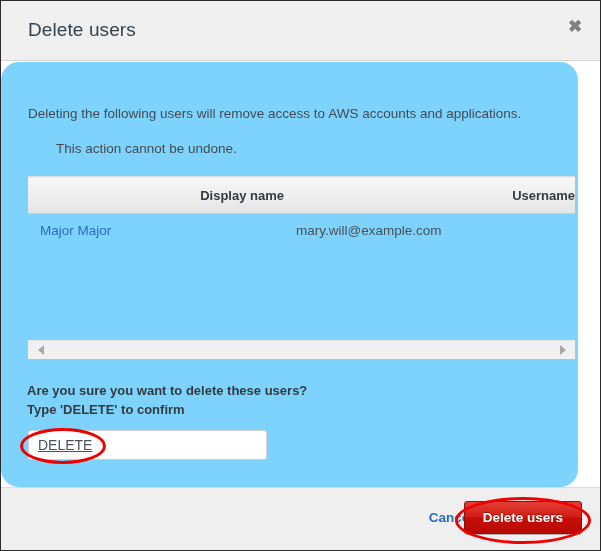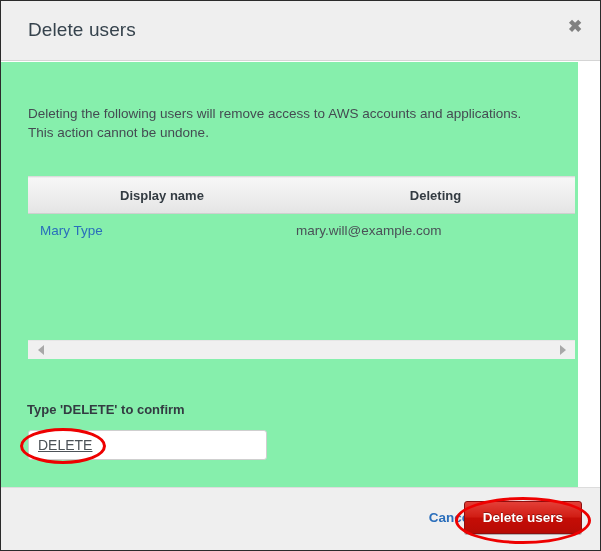--- a/index.html
+++ b/index.html
@@ -51,50 +51,51 @@
     cursor: pointer;
     user-select: none;
   }
 
   
   .modal-body {
     position: absolute;
     left: 0; top: 61px;
     width: 577px;
     height: 425px;
-    background: #86efac;
+    background: #7dd3fc;
+    border-radius: 18px;
   }
 
   .para {
     position: absolute;
     left: 27px;
     font-size: 13.5px;
     color: #444b52;
     white-space: nowrap;
   }
   .para-1 { top: 44px; }
-  .para-2 { top: 63px; }
+  .para-2 { top: 79px; margin-left: 28px; }
 
   
   .table-wrap {
     position: absolute;
     left: 27px; top: 114px;
     width: 547px;
   }
   table.users {
     width: 100%;
     border-collapse: collapse;
     table-layout: fixed;
   }
   table.users thead th {
     height: 37px;
     background: linear-gradient(to bottom, #f7f7f7 0%, #ececec 60%, #e4e4e4 100%);
     border-top: 1px solid #dcdcdc;
     border-bottom: 1px solid #cfcfcf;
-    text-align: center;
+    text-align: right;
     font-size: 13px;
     font-weight: bold;
     color: #333b42;
     padding: 0 0 0 12px;
     white-space: nowrap;
   }
   table.users thead th.col-display { width: 256px; }
   table.users tbody td {
     height: 34px;
     border-bottom: 1px solid #e2e2e2;
@@ -237,43 +238,44 @@
   <div class="modal-body">
 
     <div class="para para-1">Deleting the following users will remove access to AWS accounts and applications.</div>
     <div class="para para-2">This action cannot be undone.</div>
 
     <div class="table-wrap">
       <table class="users">
         <thead>
           <tr>
             <th class="col-display">Display name</th>
-            <th>Deleting</th>
+            <th>Username</th>
           </tr>
         </thead>
         <tbody>
           <tr>
             <td>
-              <a class="user-link">Mary Type</a>
+              <a class="user-link">Major Major</a>
             </td>
             <td>mary.will@example.com</td>
           </tr>
         </tbody>
       </table>
     </div>
 
     <div class="hscroll">
       <div class="arrow left">
           <div class="tri l"></div>
         </div>
       <div class="arrow right">
           <div class="tri r"></div>
         </div>
     </div>
 
+    <div class="confirm-line confirm-1">Are you sure you want to delete these users?</div>
     <div class="confirm-line confirm-2">Type 'DELETE' to confirm</div>
 
     <input class="confirm-input" type="text" value="DELETE" style="">
   </div>
 
   <div class="modal-footer">
     <a class="cancel-link">Cancel</a>
     <div class="delete-btn">Delete users</div>
   </div>
 

